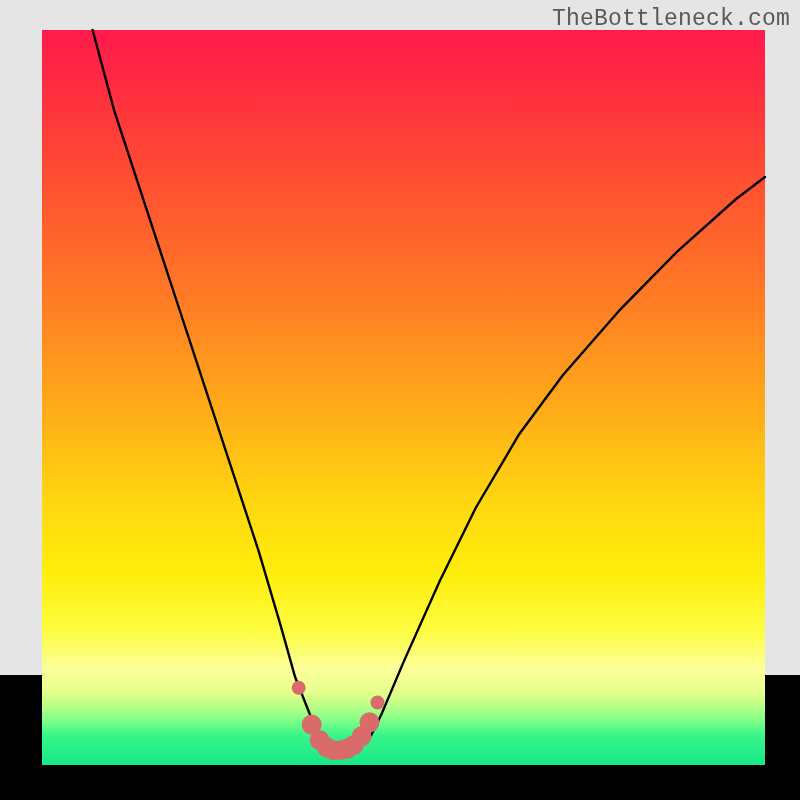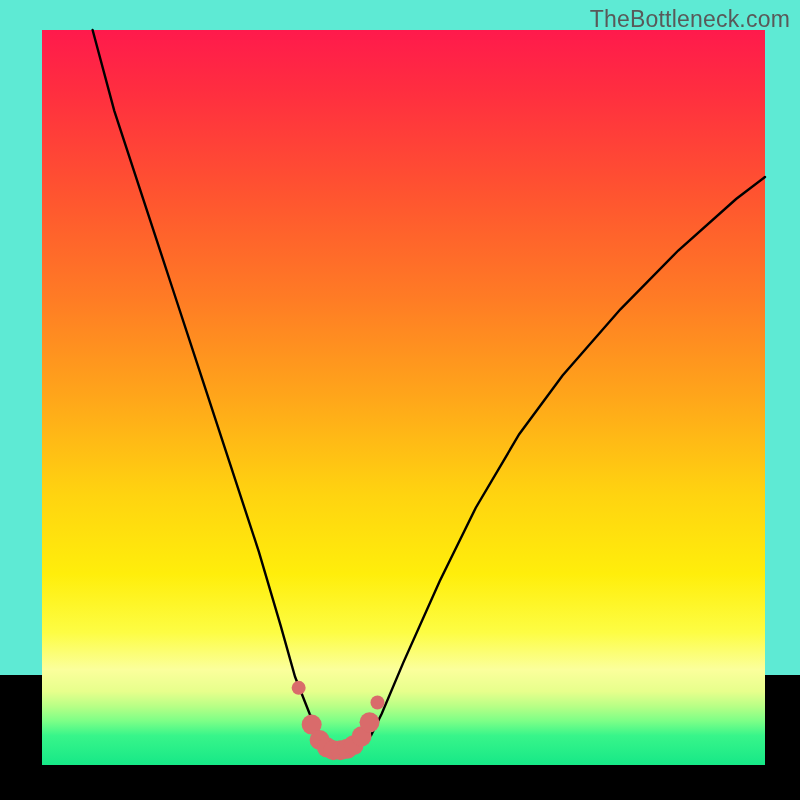--- a/index.html
+++ b/index.html
@@ -10,21 +10,22 @@
     background: #000;
     overflow: hidden;
     font-family: Arial, Helvetica, sans-serif;
   }
   .frame {
     position: absolute;
     left: 0;
     top: 0;
     width: 800px;
     height: 675px;
-    background: #5eead4;
+    background: #e5e5e5;
+    font-family: Liberation Mono, monospace;
   }
   .plot {
     position: absolute;
     left: 42px;
     top: 30px;
     width: 723px;
     height: 735px;
     
     background: linear-gradient(
       to bottom,

